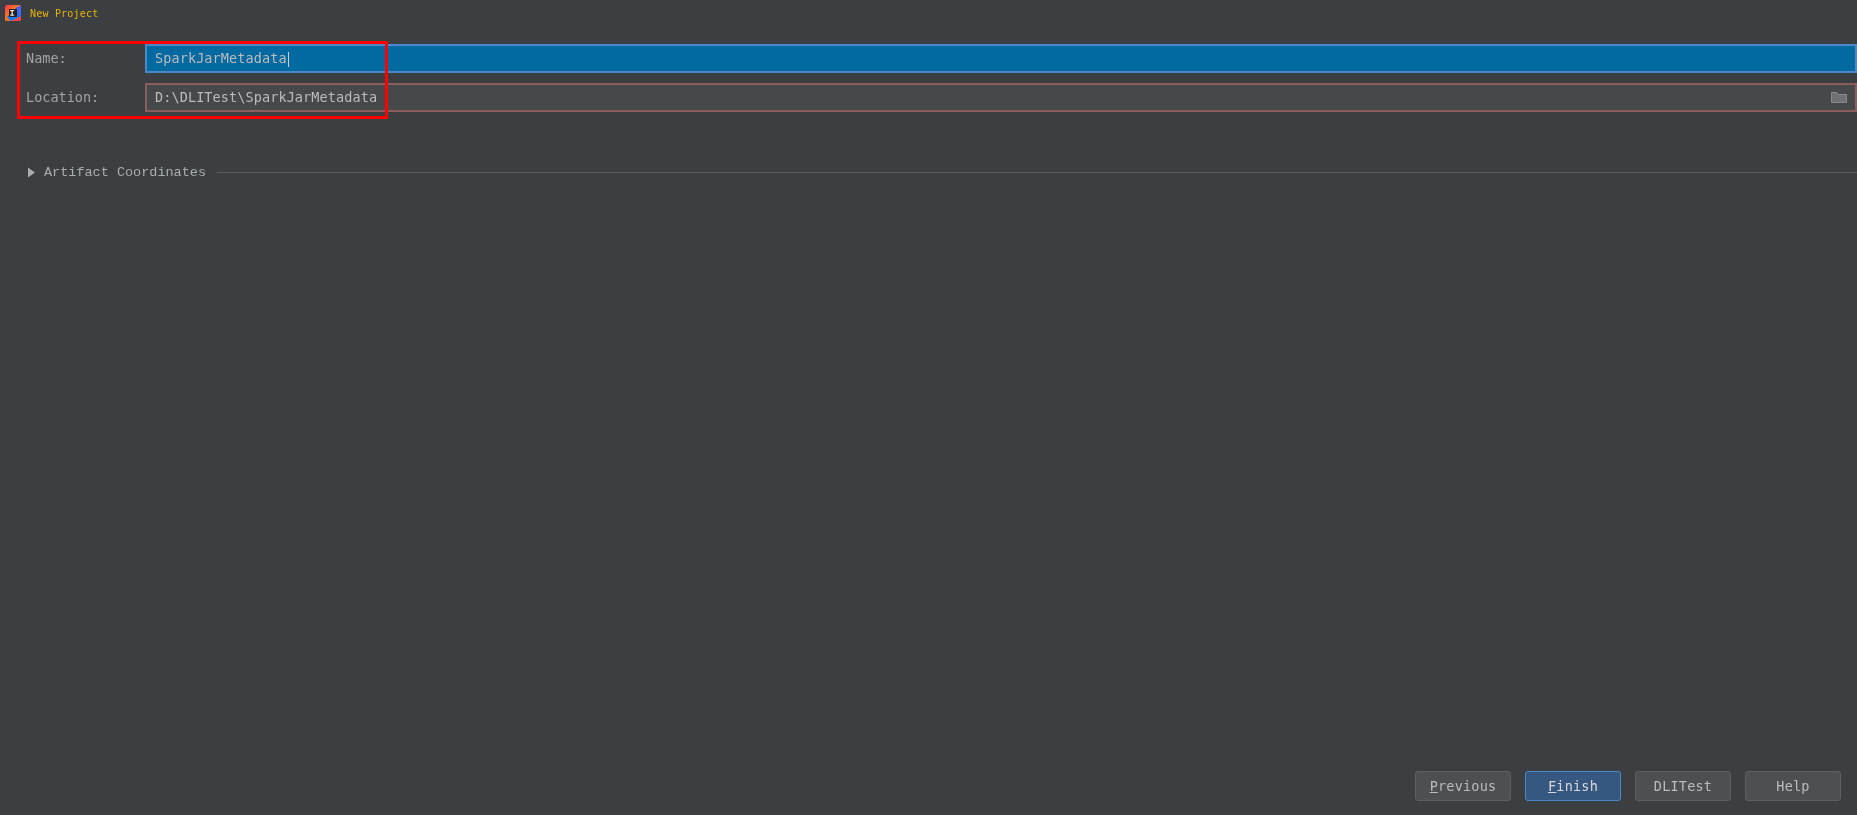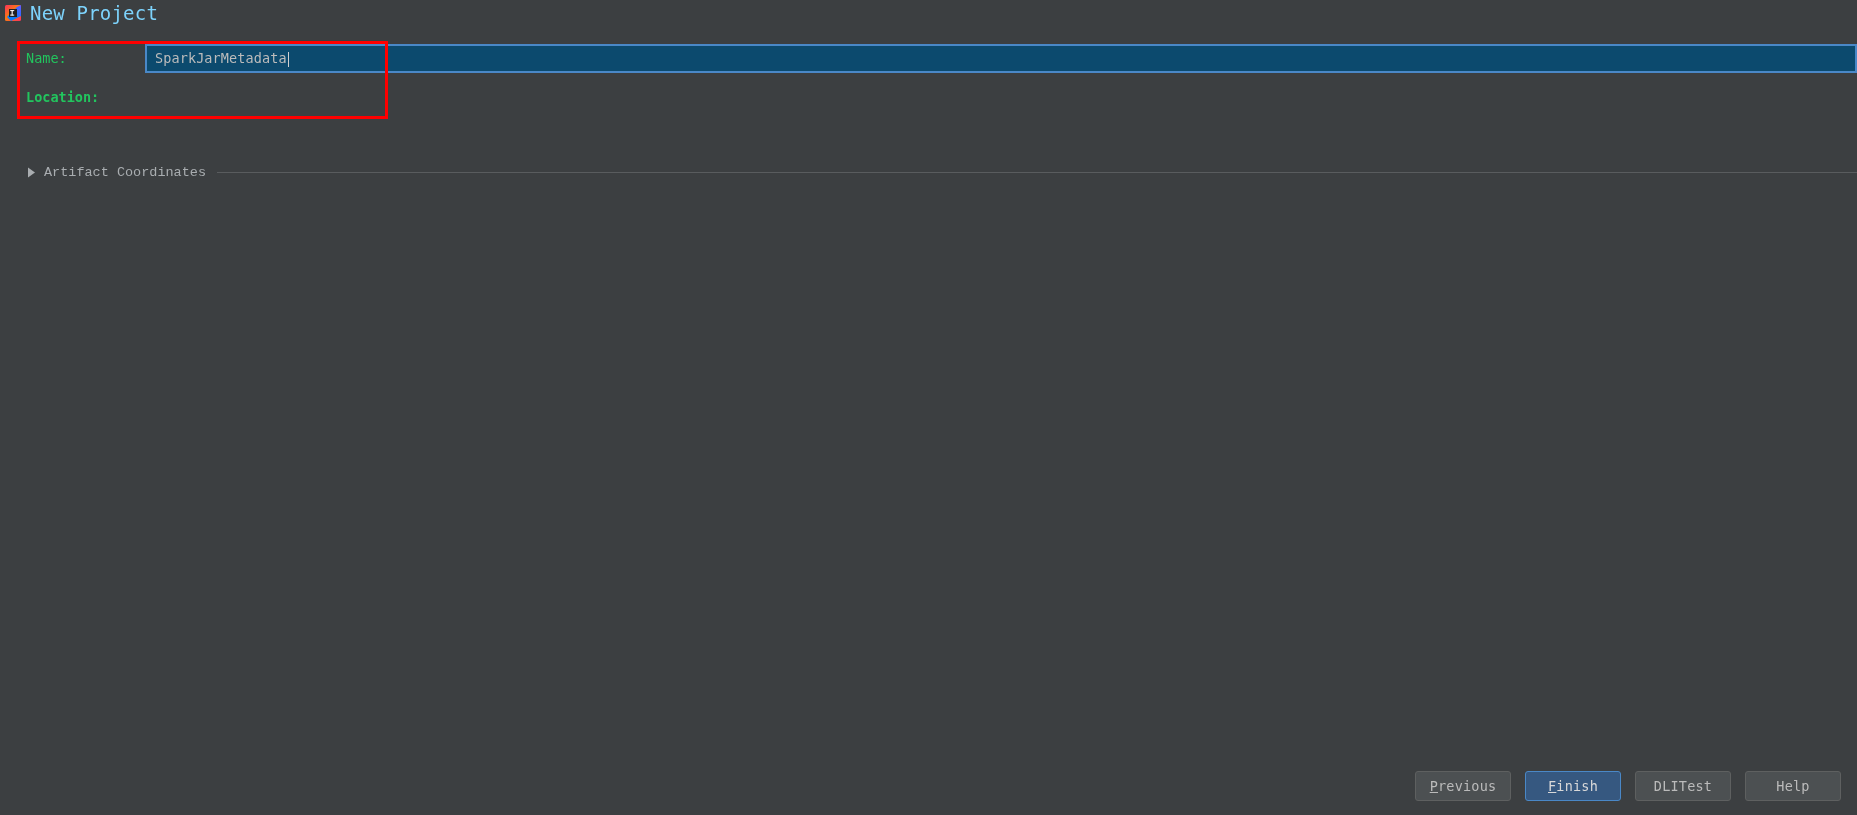--- a/index.html
+++ b/index.html
@@ -31,22 +31,22 @@
 
   .app-icon {
     width: 16px;
     height: 16px;
     margin-right: 9px;
     flex: 0 0 auto;
     display: block;
   }
 
   .title-text {
-    font-size: 19px;
-    color: #7dd3fc;
+    font-size: 10px;
+    color: #eab308;
     letter-spacing: 0.2px;
     white-space: nowrap;
   }
 
   
   .form {
     position: absolute;
     left: 0;
     top: 40px;
     width: 1857px;
@@ -55,27 +55,27 @@
   .form-row {
     position: absolute;
     left: 0;
     width: 1857px;
     height: 30px;
     display: flex;
     align-items: center;
   }
 
   .row-name     { top: 3px; }
-  .row-location { top: 42px; font-weight: bold; }
+  .row-location { top: 42px; }
 
   .field-label {
     position: absolute;
     left: 26px;
     font-size: 13.5px;
-    color: #22c55e;
+    color: #a3a3a3;
     white-space: nowrap;
     line-height: 30px;
   }
 
   .field-wrap {
     position: absolute;
     left: 145px;
     right: 0;
     height: 29px;
   }
@@ -86,21 +86,21 @@
     background: #45494a;
     border: 2px solid transparent;
     display: flex;
     align-items: center;
     padding-left: 8px;
     position: relative;
   }
 
   .text-field.focused {
     border-color: #4a88c7;
-    background: #0c4a6e;
+    background: #0369a1;
   }
 
   .text-field.error {
     border: 2px solid #8c5d5d;
     background: #45494a;
   }
 
   .field-value {
     font-family: "DejaVu Sans Mono", "Liberation Mono", monospace;
     font-size: 13.5px;
@@ -252,20 +252,28 @@
     <div class="field-wrap">
       <div class="text-field focused">
         <span class="field-value">SparkJarMetadata</span>
           <span class="caret"></span>
       </div>
     </div>
   </div>
 
   <div class="form-row row-location">
     <span class="field-label">Location:</span>
+    <div class="field-wrap">
+      <div class="text-field error">
+        <span class="field-value">D:\DLITest\SparkJarMetadata</span>
+        <svg class="browse-icon" viewBox="0 0 16 14">
+          <path d="M0.5 2.5 L0.5 12.5 L15.5 12.5 L15.5 4.5 L7.5 4.5 L6 2.5 Z" fill="#6e7275" stroke="#878b8d" stroke-width="1"></path>
+        </svg>
+      </div>
+    </div>
   </div>
 
   <div class="collapsible">
     <svg class="disclosure-tri" viewBox="0 0 9 11">
       <path d="M1 0.5 L8 5.5 L1 10.5 Z" fill="#a9adb0"></path>
     </svg>
     <span class="collapsible-label">Artifact Coordinates</span>
     <span class="section-sep"></span>
   </div>
 

